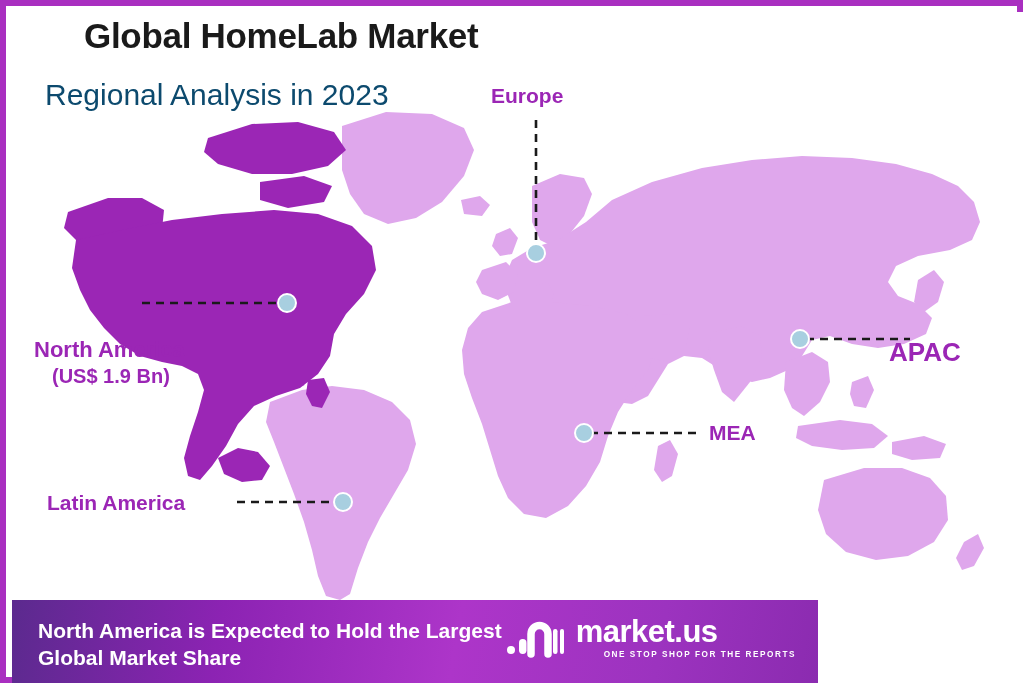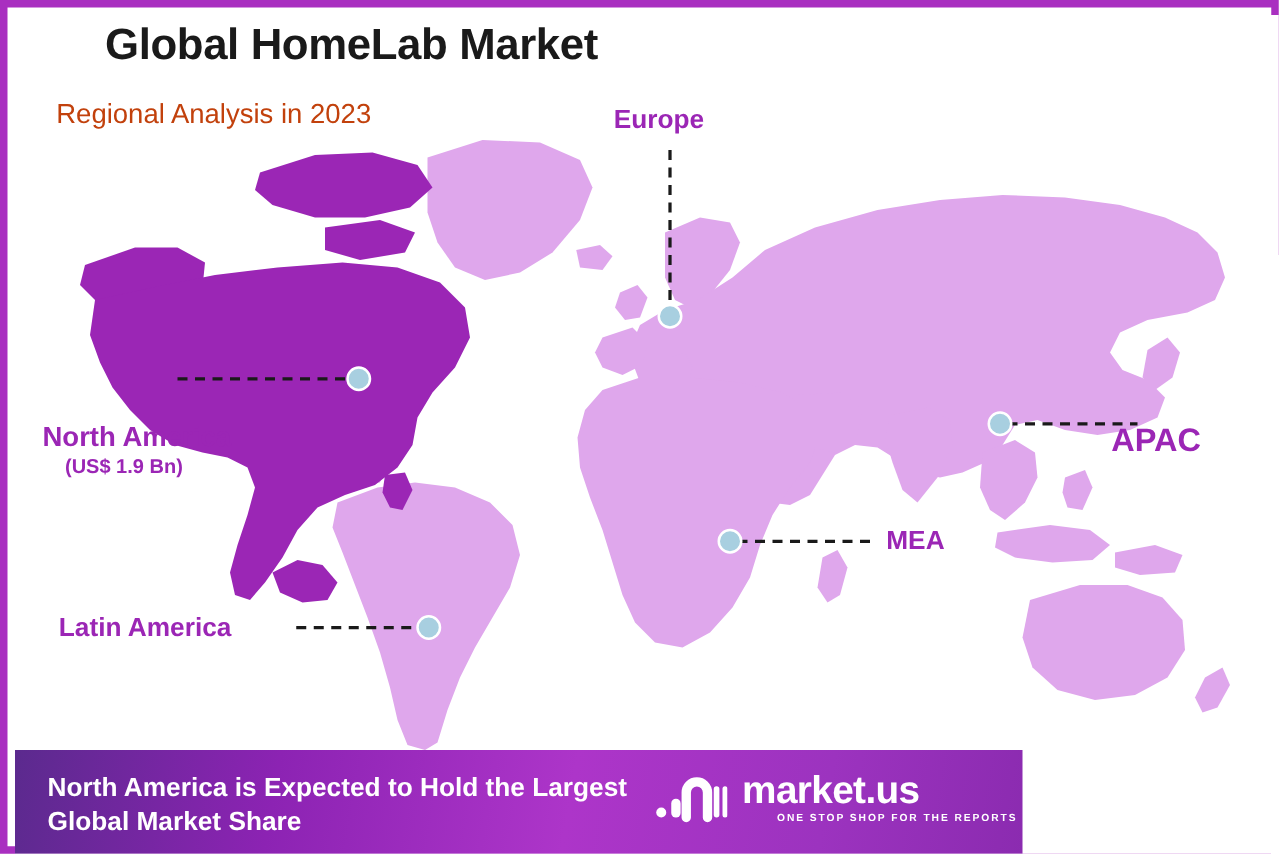--- a/index.html
+++ b/index.html
@@ -5,39 +5,39 @@
   html,body{margin:0;padding:0;background:#ffffff;}
   body{width:1023px;height:683px;overflow:hidden;
        font-family:"Liberation Sans","DejaVu Sans",sans-serif;}
   .frame{position:absolute;left:0;top:0;width:1023px;height:683px;
          box-sizing:border-box;border:6px solid #a92fc0;background:#ffffff;}
   .inner{position:absolute;left:6px;top:6px;width:1011px;height:671px;
          background:#ffffff;overflow:hidden;}
 
   .title{position:absolute;left:32px;top:4px;font-size:35px;font-weight:bold;
          color:#1a1a1a;letter-spacing:-0.3px;white-space:nowrap;margin-left:40px;}
-  .subtitle{position:absolute;left:33px;top:66px;font-size:22px;font-weight:400;
-            color:#c2410c;white-space:nowrap;}
+  .subtitle{position:absolute;left:33px;top:66px;font-size:30px;font-weight:400;
+            color:#0c4a6e;white-space:nowrap;}
 
   .mapwrap{position:absolute;left:0;top:78px;width:1011px;height:510px;}
   .mapwrap svg{display:block;width:100%;height:100%;}
 
   .lbl{position:absolute;font-weight:bold;color:#9b26b5;white-space:nowrap;}
   .lbl-europe{left:479px;top:72px;font-size:21px;}
   .lbl-apac{left:877px;top:325px;font-size:26px;}
   .lbl-mea{left:697px;top:409px;font-size:21px;}
   .lbl-na1{left:22px;top:325px;font-size:22px;}
-  .lbl-na2{left:40px;top:353px;font-size:16px;}
+  .lbl-na2{left:40px;top:353px;font-size:20px;}
   .lbl-latam{left:35px;top:479px;font-size:21px;}
 
   .banner{position:absolute;left:0;bottom:0;width:806px;height:83px;
           background:linear-gradient(100deg,#5b2a8e 0%,#8c23b3 26%,#ad35c9 55%,#9c33bf 80%,#8b2bb0 100%);}
   .banner-text{position:absolute;left:26px;top:17px;color:#ffffff;font-size:21px;
                font-weight:bold;line-height:27px;}
-  .logo{position:absolute;right:4px;top:16px;display:flex;align-items:center;gap:12px;}
+  .logo{position:absolute;right:22px;top:16px;display:flex;align-items:center;gap:12px;}
   .logo-mark{width:58px;height:42px;}
   .logo-txt{display:flex;flex-direction:column;}
   .logo-name{color:#ffffff;font-size:31px;font-weight:bold;line-height:31px;letter-spacing:-0.5px;}
   .logo-tag{color:#ffffff;font-size:8.2px;font-weight:bold;letter-spacing:1.55px;margin-top:3px;padding-left:28px;}
 </style>
 </head>
 <body>
 
 <div class="frame">
   <div class="inner">

